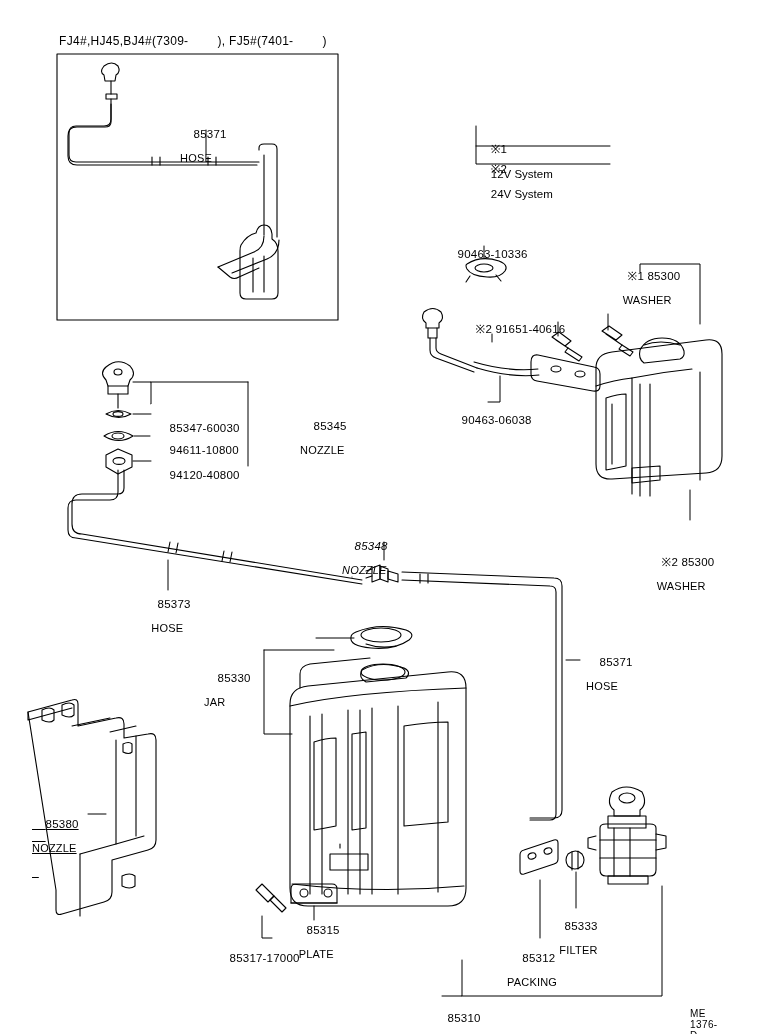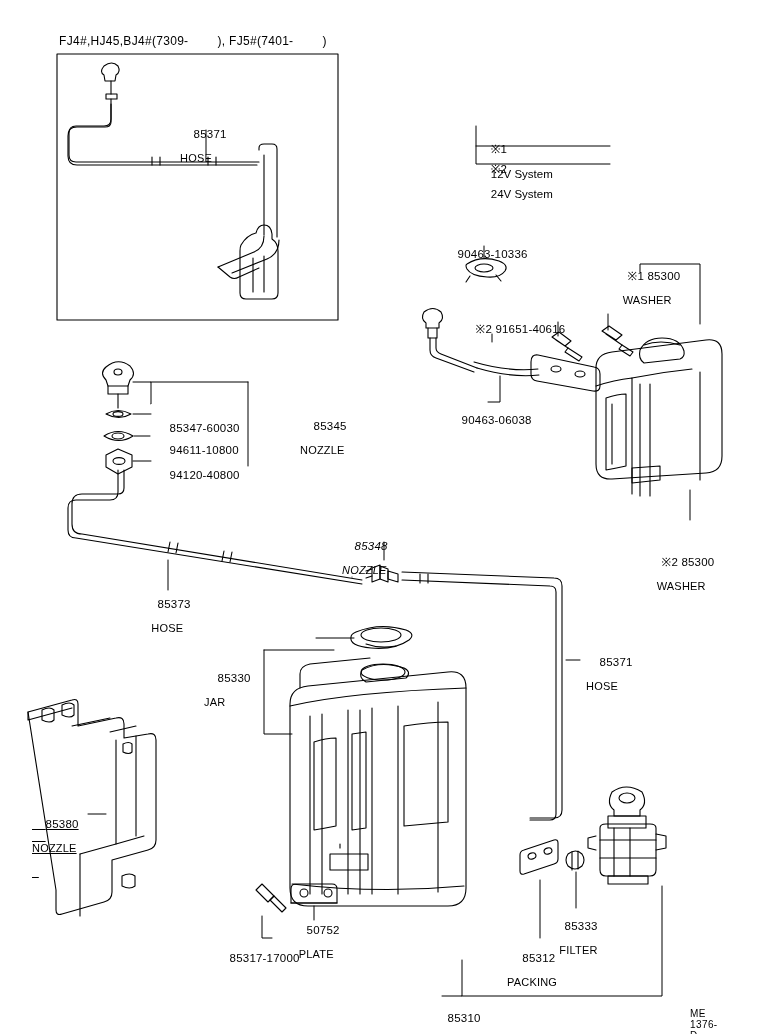--- a/index.html
+++ b/index.html
@@ -285,21 +285,21 @@
     <span>85371</span>
     <span class="sub">HOSE</span>
   </div>
 
   <div class="lbl" style="left:32px;top:806px;text-decoration:underline;">
     <span>85380</span>
     <span class="sub">NOZZLE</span>
   </div>
 
   <div class="lbl ctr" style="left:293px;top:912px;">
-    <span>50752</span>
+    <span>85315</span>
     <span class="sub">PLATE</span>
   </div>
 
   <div class="lbl" style="left:216px;top:940px;">
     <span>85317-17000</span>
   </div>
 
   <div class="lbl ctr" style="left:507px;top:940px;">
     <span>85312</span>
     <span class="sub">PACKING</span>

